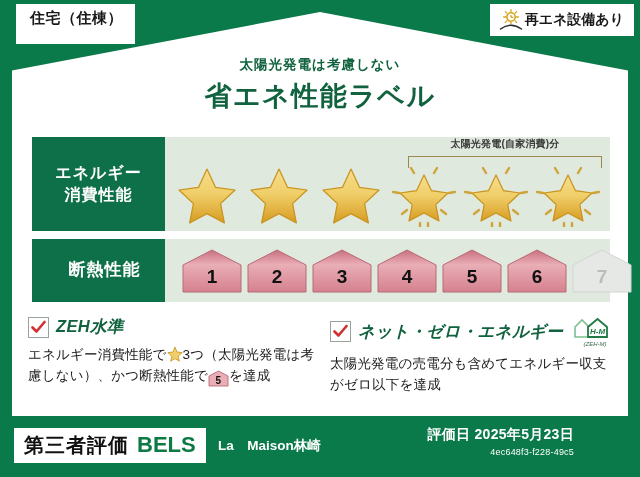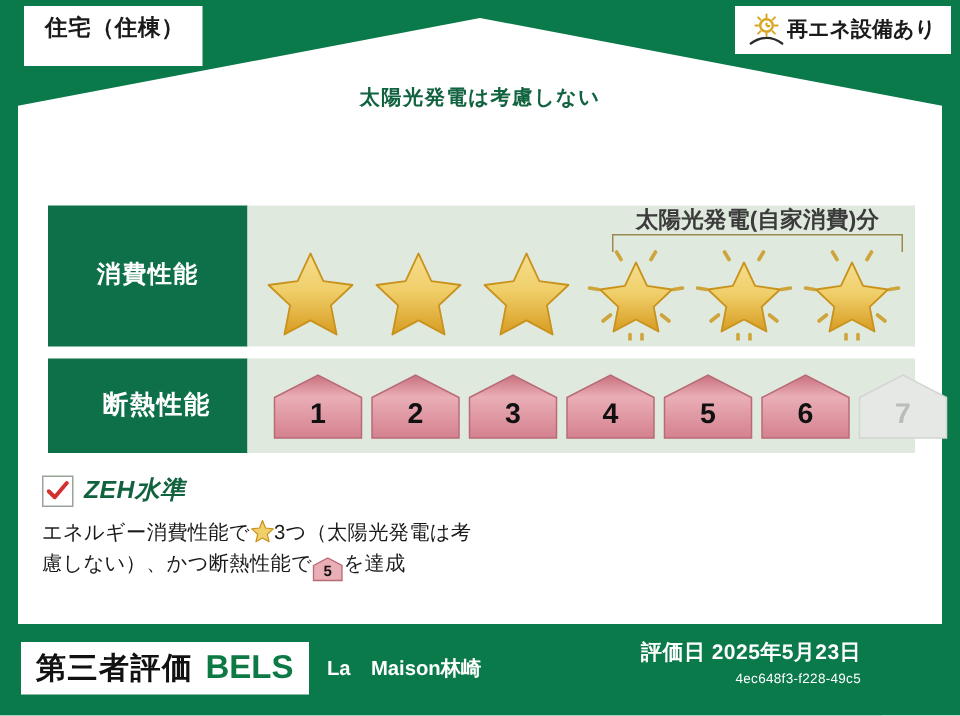--- a/index.html
+++ b/index.html
@@ -84,21 +84,21 @@
   .star-cell { width: 68px; height: 62px; position: relative; }
   .star-cell svg { width: 68px; height: 62px; display:block; }
   .solar-bracket {
     position: absolute;
     left: 243px; top: 19px; width: 194px; height: 12px;
     border: 1.5px solid #9a8a52;
     border-bottom: none;
   }
   .solar-cap {
     position: absolute; left: 238px; top: 0px; width: 204px;
-    text-align: center; font-size: 15px; color: #3b3b3b;
+    text-align: center; font-size: 10px; color: #3b3b3b;
     font-weight: bold; letter-spacing: 0.2px;
   }
   
   .houses {
     position: absolute; left: 16px; top: 8px;
     display: flex; gap: 3px;
   }
   .house {
     width: 62px; height: 47px; position: relative;
     display: flex; align-items: flex-end; justify-content: center;
@@ -195,24 +195,26 @@
         <path d="M18.6 3.6 l-1.5 1.5"></path>
           <path d="M8.9 12.9 l-1.5 1.5"></path>
       </g>
       <path d="M2.5 21 Q13 13.5 23.5 21" stroke="#2b2b2b" stroke-width="1.5" fill="none" stroke-linecap="round"></path>
     </svg>
     <span>再エネ設備あり</span>
   </div>
 
   <div class="title-wrap">
     <div class="title-sub">太陽光発電は考慮しない</div>
+    <div class="title-main">省エネ性能ラベル</div>
   </div>
 
   <div class="row row-energy">
     <div class="row-head">
+      <span>エネルギー</span>
       <span>消費性能</span>
     </div>
     <div class="row-body">
       <div class="solar-cap">太陽光発電(自家消費)分</div>
       <div class="solar-bracket"></div>
       <div class="stars">
         <div class="star-cell">
           <svg viewBox="0 0 68 62">
               <defs>
                 <linearGradient id="g1" x1="0" y1="0" x2="0" y2="1">
@@ -355,20 +357,39 @@
       </div>
       <div class="claim-body">
         <span>エネルギー消費性能で</span><svg class="mini-star" viewBox="0 0 16 16">
             <path d="M8 1 L10 6 L15.2 6.6 L11.2 10.2 L12.4 15.2 L8 12.6 L3.6 15.2 L4.8 10.2 L0.8 6.6 L6 6 Z" fill="#f0cf6a" stroke="#c8921c" stroke-width="0.8" stroke-linejoin="round"></path>
           </svg><span>3つ（太陽光発電は考慮しない）、かつ断熱性能で</span><span class="mini-house"><svg viewBox="0 0 21 17">
               <path d="M1 6 L10.5 1 L20 6 L20 16 L1 16 Z" fill="#e9aeb6" stroke="#b96a77" stroke-width="0.9"></path>
             </svg><b>5</b></span><span>を達成</span>
       </div>
     </div>
 
+    <div class="claim">
+      <div class="claim-head">
+        <span class="chk">
+          <svg viewBox="0 0 15 15">
+              <path d="M1.5 7.5 L5.5 11.5 L13.5 2" fill="none" stroke="#d32f2f" stroke-width="2.6" stroke-linecap="round" stroke-linejoin="round"></path>
+            </svg>
+        </span>
+        <span class="claim-title">ネット・ゼロ・エネルギー</span>
+        <span class="zehm-logo">
+          <svg viewBox="0 0 46 24">
+            <path d="M3 11 L10 4 L17 11 L17 21 L3 21 Z" fill="none" stroke="#7fbf8f" stroke-width="1.6"></path>
+            <path d="M16 11 L25.5 3 L35 11 L35 21 L16 21 Z" fill="#ffffff" stroke="#1f7a43" stroke-width="1.8"></path>
+            <text x="25.5" y="17.5" font-size="8" font-weight="bold" fill="#1f7a43" text-anchor="middle" font-family="Liberation Sans, sans-serif">H-M</text>
+          </svg>
+          <span class="zehm-cap">(ZEH-M)</span>
+        </span>
+      </div>
+      <div class="claim-body">太陽光発電の売電分も含めてエネルギー収支がゼロ以下を達成</div>
+    </div>
   </div>
 
   <div class="footer">
     <div class="bels-box">
       <span class="bels-jp">第三者評価</span>
       <span class="bels-en">BELS</span>
     </div>
     <div class="bldg-name">La　Maison林崎</div>
     <div class="eval">
       <div class="eval-date">評価日 2025年5月23日</div>

